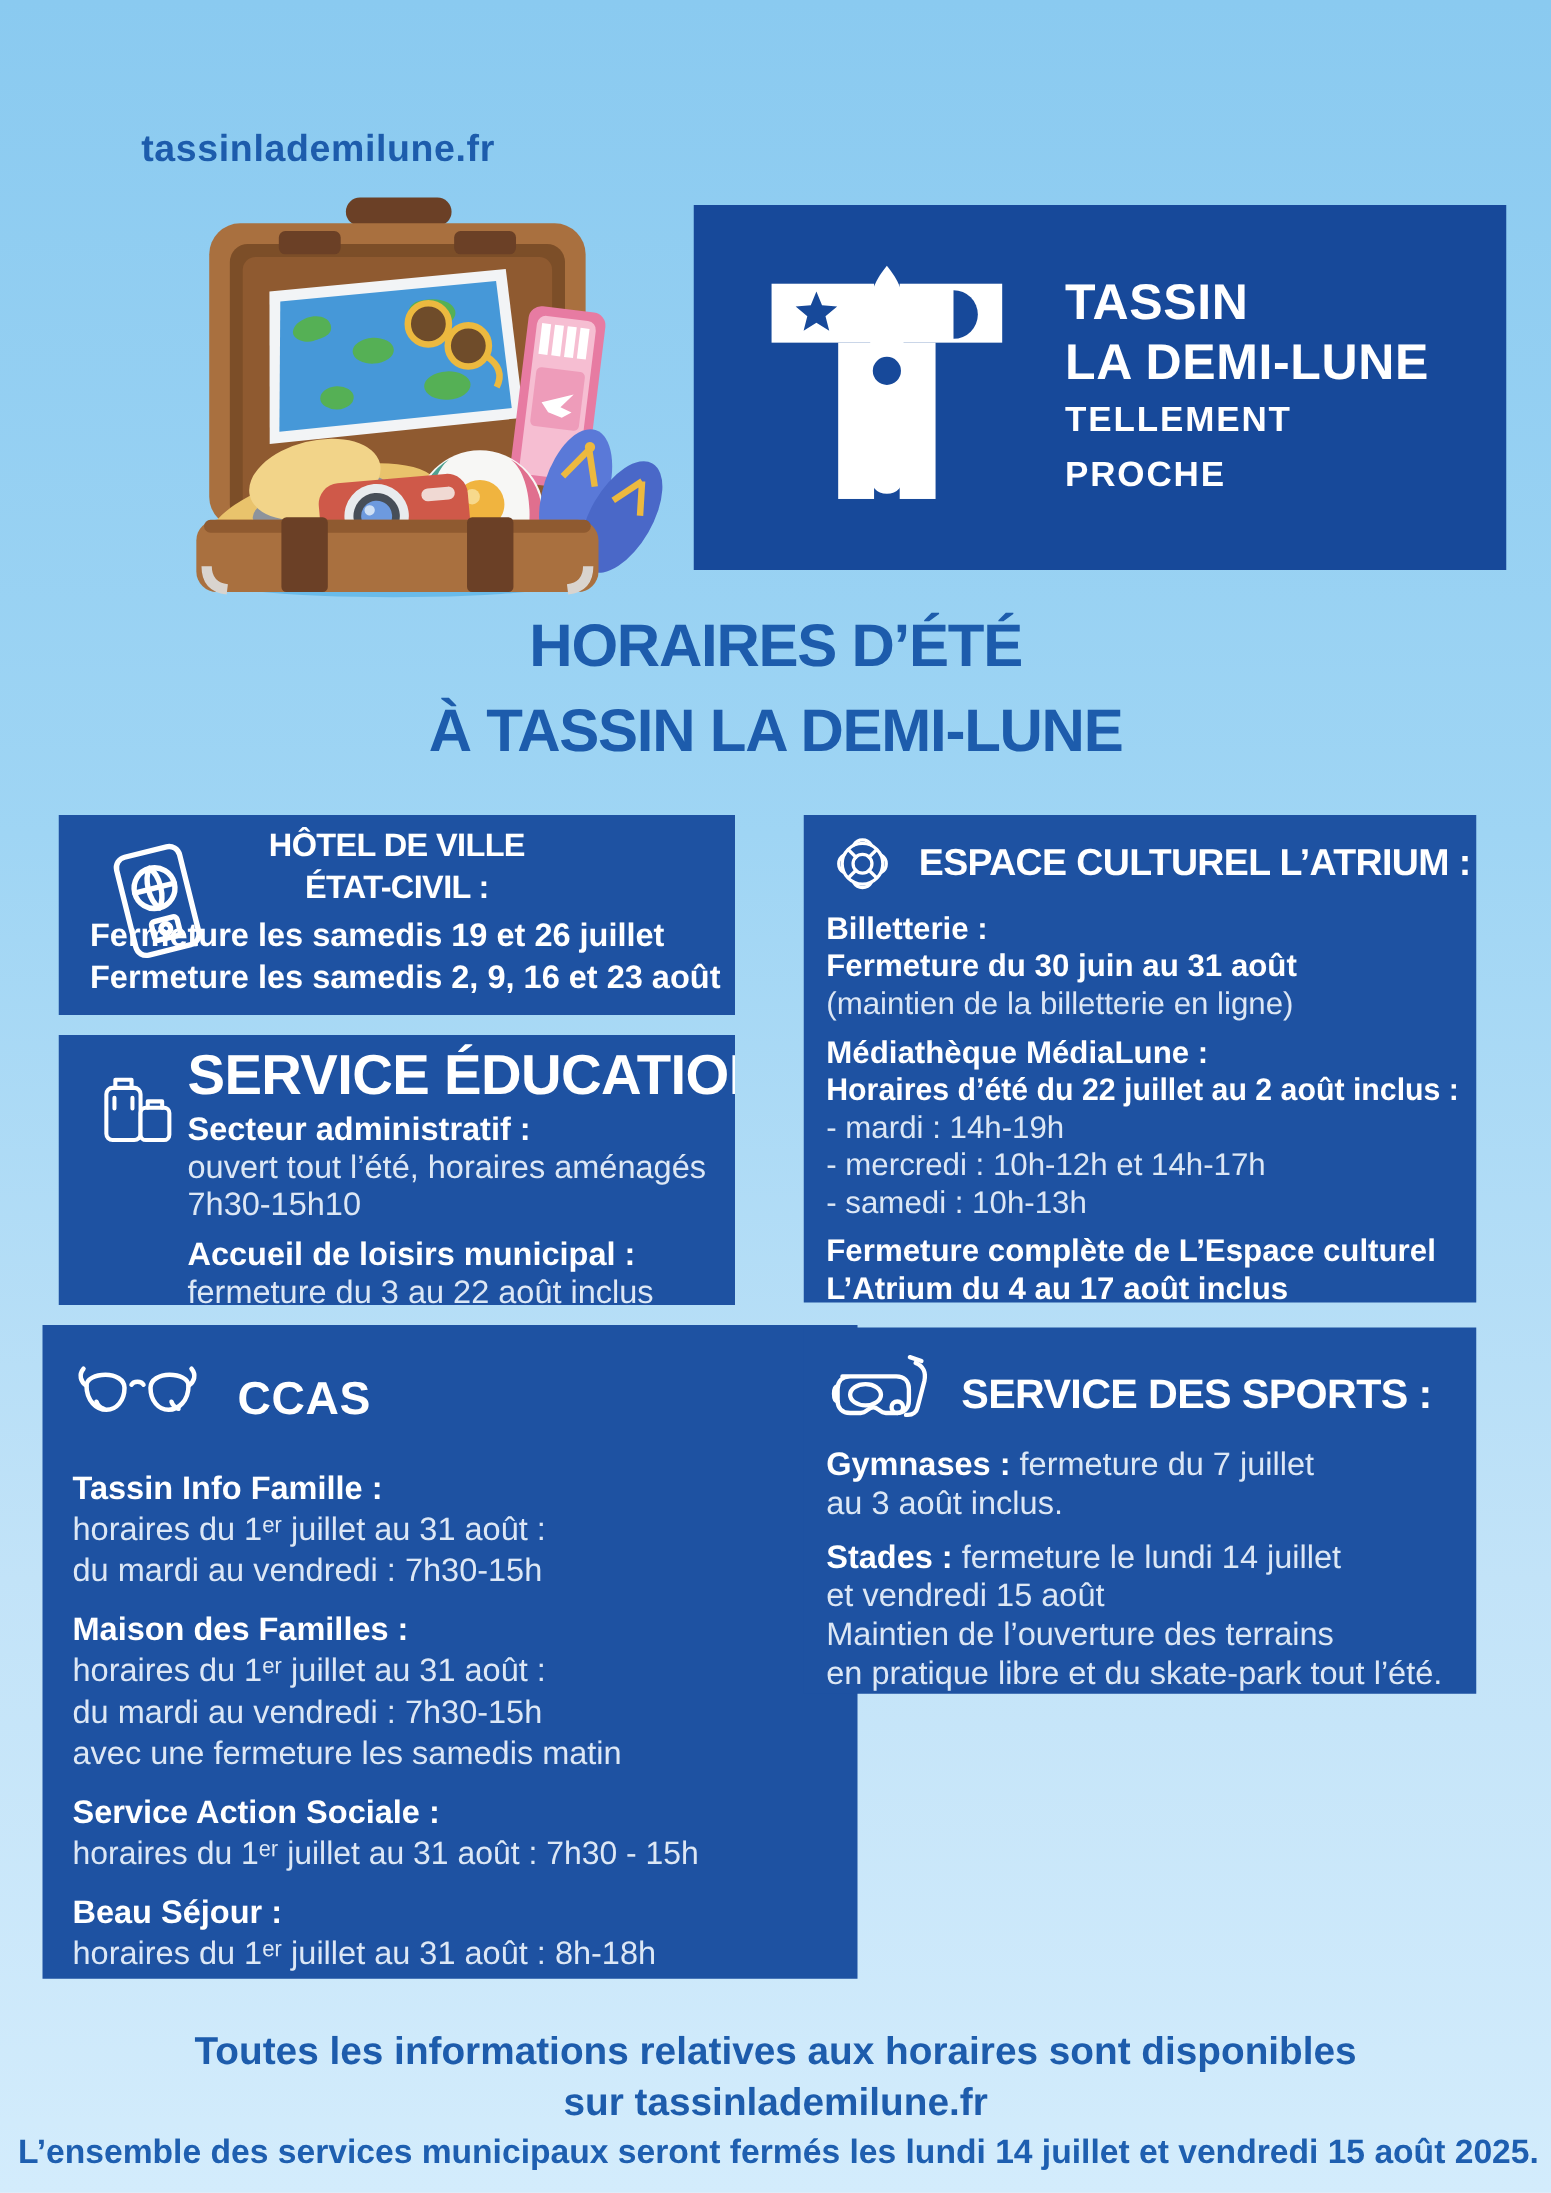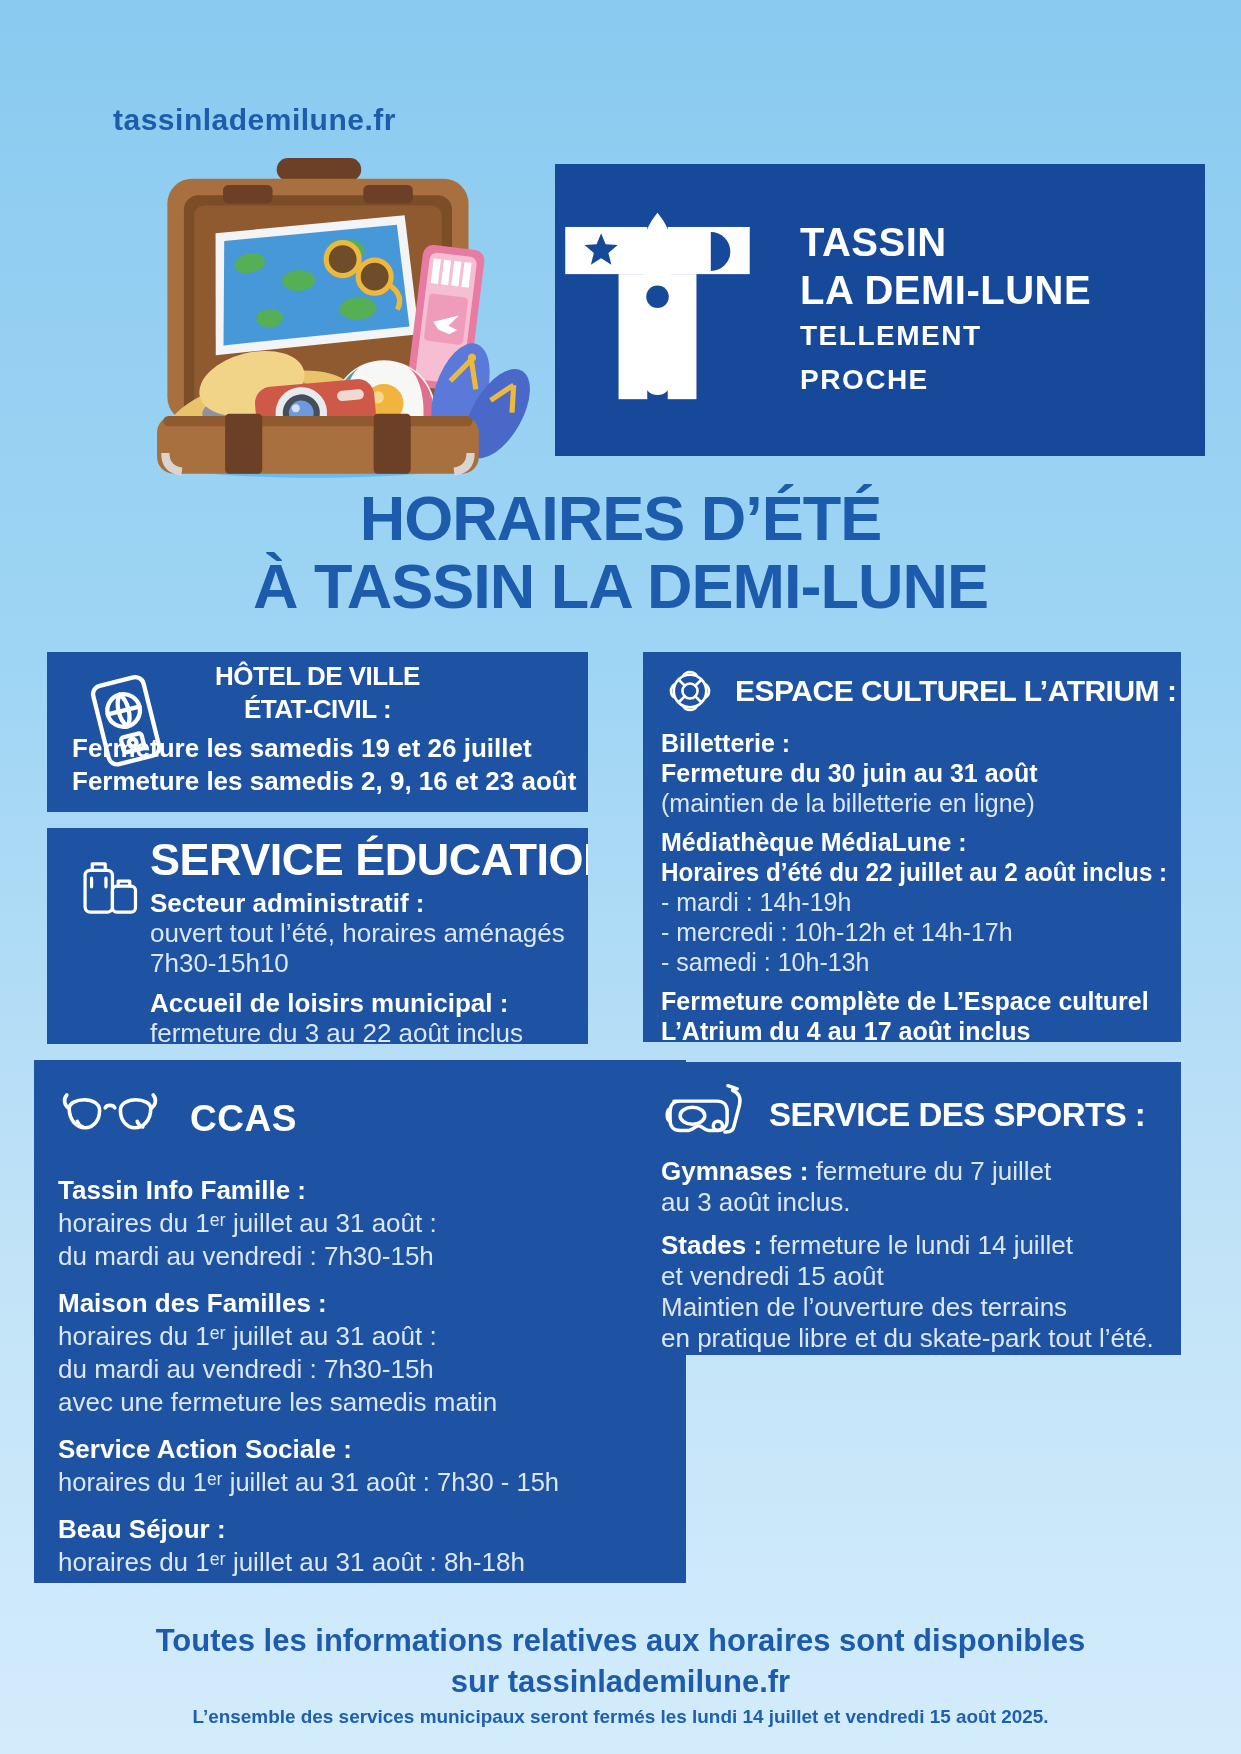--- a/index.html
+++ b/index.html
@@ -8,29 +8,29 @@
   .poster{
     position:relative;width:1241px;height:1754px;overflow:hidden;
     background:linear-gradient(180deg,#8acaf0 0%,#9fd5f4 38%,#c2e3f8 72%,#d3ecfc 100%);
     font-family:"Liberation Sans","DejaVu Sans",sans-serif;
   }
   .site-url{position:absolute;left:113px;top:103px;font-size:30px;font-weight:800;color:#1d5cac;letter-spacing:.5px}
   .illustration{position:absolute;left:100px;top:156px;width:440px;height:330px}
   .illustration svg{width:100%;height:100%}
 
   .logo-banner{position:absolute;left:555px;top:164px;width:650px;height:292px;background:#17499a;
-    display:flex;align-items:center;gap:40px;}
+    display:flex;align-items:center;gap:40px;padding-left:52px}
   .logo-mark{width:205px;height:228px;flex:0 0 auto}
   .logo-mark svg{width:100%;height:100%}
   .logo-text{color:#fff}
   .logo-name{font-size:40px;font-weight:800;line-height:48px;letter-spacing:.5px}
   .logo-tagline{font-size:28px;font-weight:700;line-height:44px;letter-spacing:1.5px}
 
   .main-title{position:absolute;left:0;top:484px;width:100%;text-align:center;
-    color:#1d5cac;font-weight:800;font-size:63px;line-height:68px;letter-spacing:-1px}
+    color:#1d5cac;font-weight:800;font-size:48px;line-height:68px;letter-spacing:-1px}
 
   .card{position:absolute;background:#1e52a2;color:#fff;overflow:hidden}
   .card .line{white-space:nowrap}
   .h{font-weight:700;color:#ffffff}
   .t{font-weight:400;color:#dce7f5}
   [data-fit]{white-space:nowrap}
 
   
   #card-hotel{left:47px;top:652px;width:541px;height:160px;padding-top:8px}
   .hotel-icon{position:absolute;left:30px;top:18px;width:96px;height:108px}
@@ -76,21 +76,21 @@
   .sports-icon svg{width:100%;height:100%}
   .sports-title{font-size:33px;font-weight:800;letter-spacing:-.5px;width:100%}
   #card-sports .body{margin-top:4px}
   #card-sports .sec{margin-top:12px}
   #card-sports .sec:first-child{margin-top:0}
   #card-sports .line{font-size:26px;line-height:31px}
 
   .footer-main{position:absolute;left:0;top:1620px;width:100%;text-align:center;
     color:#1d5cac;font-weight:800;font-size:31px;line-height:41px}
   .footer-note{position:absolute;left:0;top:1706px;width:100%;text-align:center;padding:0 12px;
-    color:#1e5fb0;font-weight:700;font-size:19px}
+    color:#1e5fb0;font-weight:700;font-size:27px}
 </style>
 </head>
 <body>
 
 <div class="poster">
 
   <div class="site-url">tassinlademilune.fr</div>
 
   <div class="illustration">
     <svg viewBox="0 0 420 320" aria-hidden="true">

